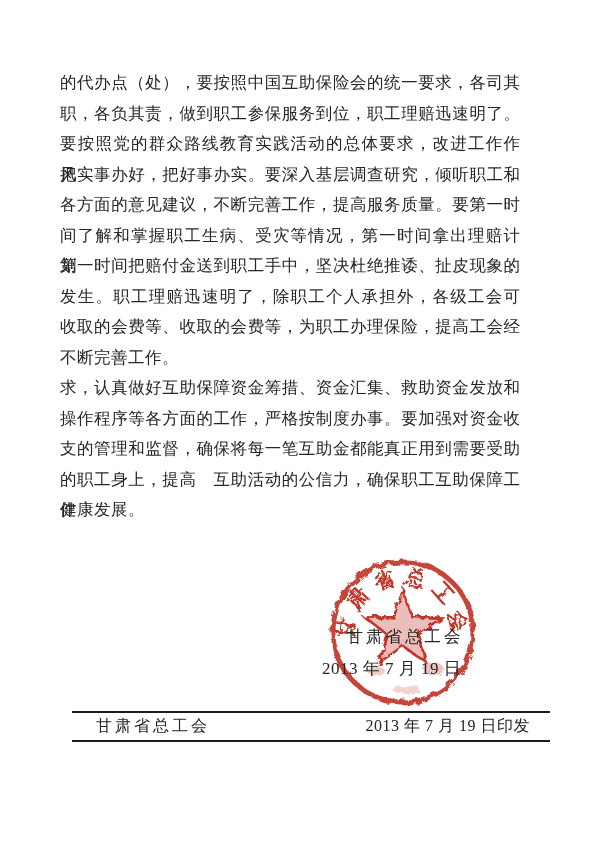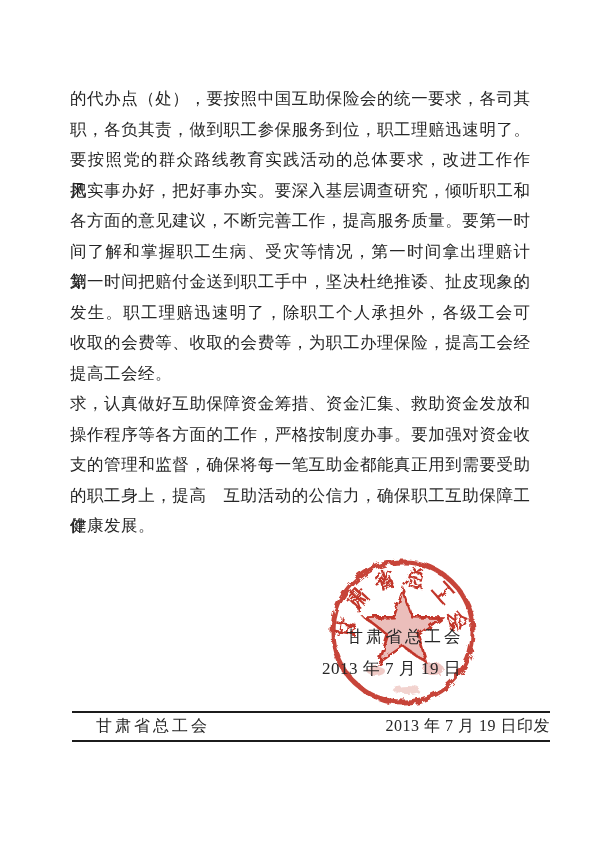--- a/index.html
+++ b/index.html
@@ -8,24 +8,23 @@
     width: 600px;
     height: 844px;
     background: #ffffff;
     overflow: hidden;
     font-family: "Liberation Serif", "DejaVu Serif", serif;
     color: #262626;
   }
   
   .body-text {
     position: absolute;
-    left: 70px;
+    left: 60px;
     top: 68px;
     width: 460px;
-    margin-top: 16px;
   }
   .tline {
     height: 30.5px;
     line-height: 30.5px;
     font-size: 16.5px;
     letter-spacing: 0.5px;
     white-space: nowrap;
   }
   .tline.just {
     white-space: normal;
@@ -69,38 +68,38 @@
     border-top: 2px solid #1c1c1c;
     border-bottom: 2px solid #1c1c1c;
     display: flex;
     justify-content: space-between;
     align-items: center;
     box-sizing: content-box;
     padding: 0;
     font-size: 16px;
   }
   .footer .f-left  { margin-left: 24px; letter-spacing: 3px; }
-  .footer .f-right { letter-spacing: 0.5px; }
+  .footer .f-right { margin-right: 20px; letter-spacing: 0.5px; }
 </style>
 </head>
 <body>
 
 <div class="page">
 
   <div class="body-text" id="body-lines">
       <div class="tline just"><span>的代办点（处），要按照中国互助保险会的统一要求，各司其</span></div>
       <div class="tline just"><span>职，各负其责，做到职工参保服务到位，职工理赔迅速明了。</span></div>
       <div class="tline just"><span>要按照党的群众路线教育实践活动的总体要求，改进工作作风，</span></div>
       <div class="tline just"><span>把实事办好，把好事办实。要深入基层调查研究，倾听职工和</span></div>
       <div class="tline just"><span>各方面的意见建议，不断完善工作，提高服务质量。要第一时</span></div>
       <div class="tline just"><span>间了解和掌握职工生病、受灾等情况，第一时间拿出理赔计划，</span></div>
       <div class="tline just"><span>第一时间把赔付金送到职工手中，坚决杜绝推诿、扯皮现象的</span></div>
       <div class="tline just"><span>发生。职工理赔迅速明了，除职工个人承担外，各级工会可</span></div>
       <div class="tline just"><span>收取的会费等、收取的会费等，为职工办理保险，提高工会经</span></div>
-      <div class="tline"><span>提高工会经。</span></div>
+      <div class="tline"><span>不断完善工作。</span></div>
       <div class="tline just"><span>求，认真做好互助保障资金筹措、资金汇集、救助资金发放和</span></div>
       <div class="tline just"><span>操作程序等各方面的工作，严格按制度办事。要加强对资金收</span></div>
       <div class="tline just"><span>支的管理和监督，确保将每一笔互助金都能真正用到需要受助</span></div>
       <div class="tline just"><span>的职工身上，提高　互助活动的公信力，确保职工互助保障工作</span></div>
       <div class="tline"><span>健康发展。</span></div>
     </div>
 
   <div class="stamp">
     <svg width="166" height="166" viewBox="0 0 166 166">
       <defs>

